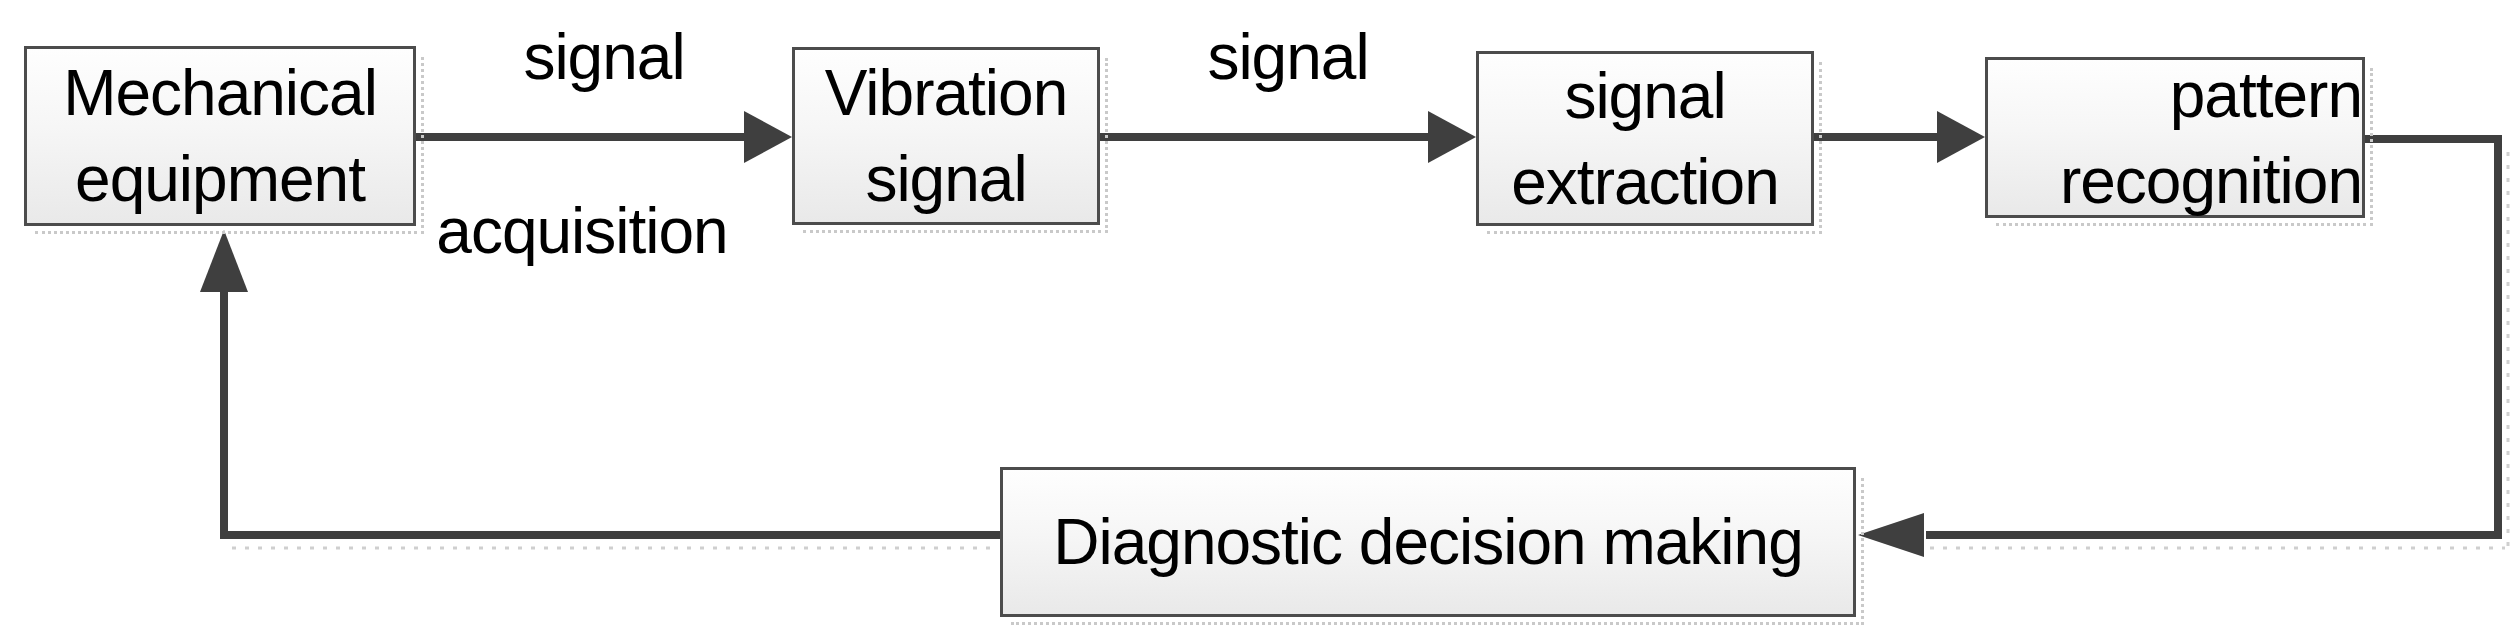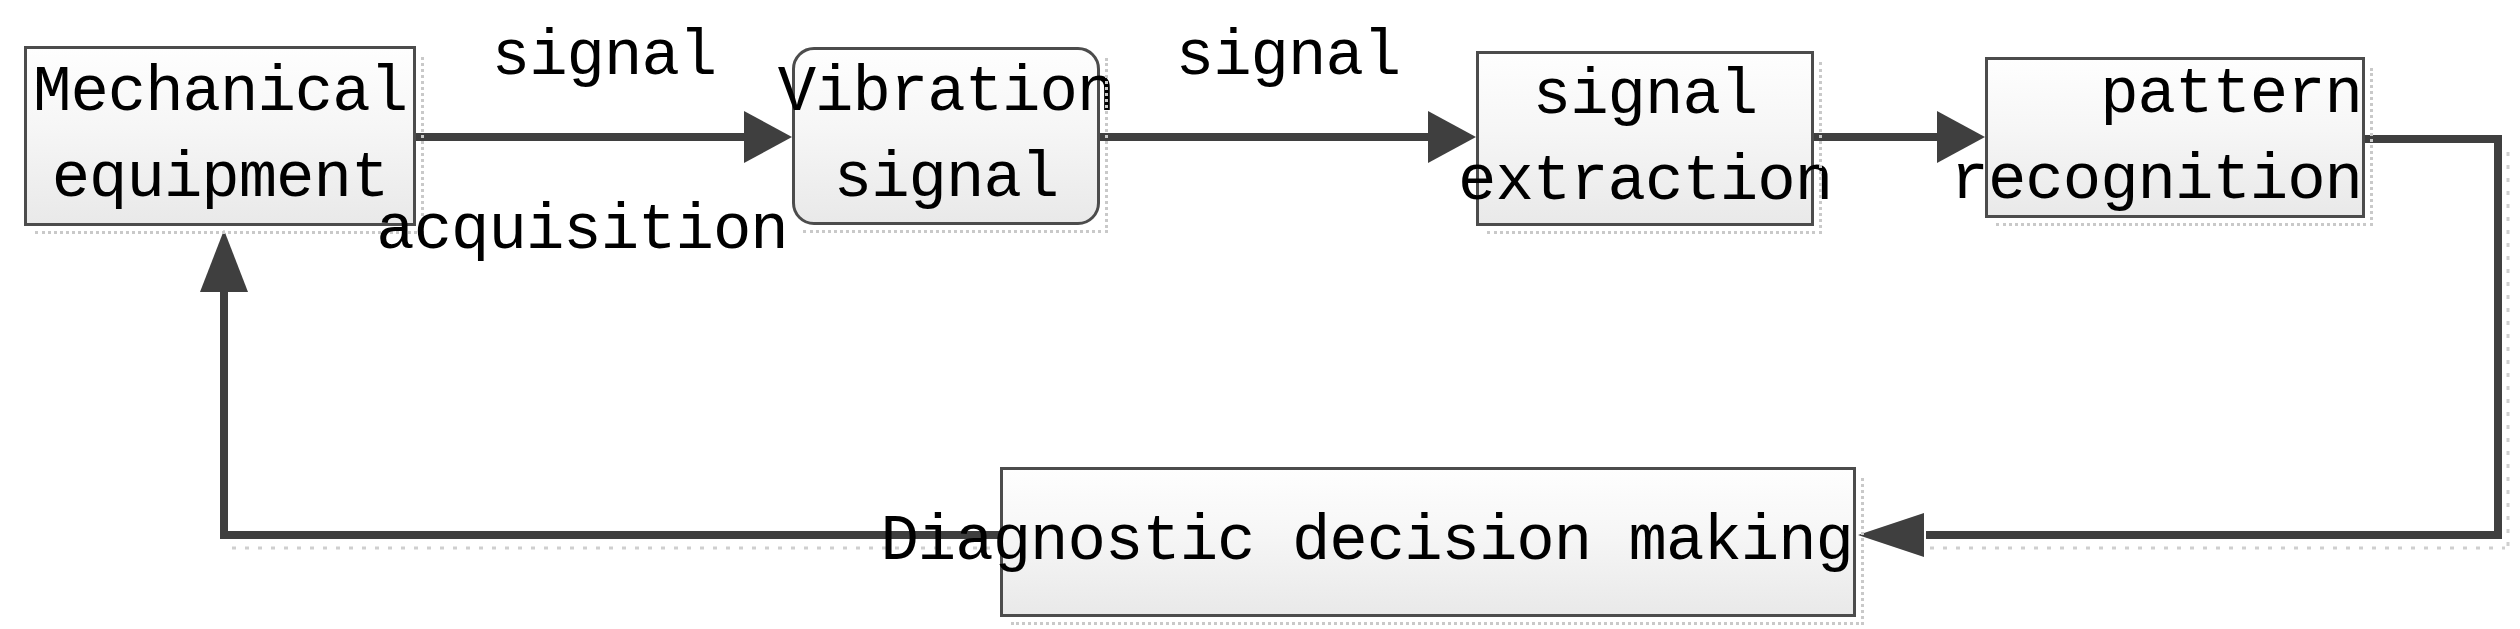--- a/index.html
+++ b/index.html
@@ -1,44 +1,44 @@
 <!DOCTYPE html>
 <html><head>
 <meta charset="utf-8">
 <style>
   html,body{margin:0;padding:0;background:#ffffff;}
   .stage{
     position:relative;
     width:2520px;height:629px;
     background:#ffffff;
-    font-family:Liberation Mono, monospace;
+    font-family:Liberation Sans, sans-serif;
     overflow:hidden;
   }
   .wires{position:absolute;left:0;top:0;width:2520px;height:629px;}
   .box{
     position:absolute;
     box-sizing:border-box;
     border:3px solid #4c4c4c;
     background:linear-gradient(180deg,#fefefe 0%,#f6f6f6 45%,#e9e9e9 100%);
     display:flex;flex-direction:column;align-items:center;justify-content:center;
     text-align:center;
     color:#000000;
     font-size:64px;line-height:86px;letter-spacing:-1px;
     white-space:nowrap;
   }
   .box::after{
     content:"";position:absolute;pointer-events:none;
     left:8px;top:8px;width:100%;height:100%;
     border-right:3px dotted #c9c9c9;border-bottom:3px dotted #c9c9c9;
   }
   .box-a{left:24px;top:46px;width:392px;height:180px;}
-  .box-b{left:792px;top:47px;width:308px;height:178px;border-radius:22px;}
+  .box-b{left:792px;top:47px;width:308px;height:178px;}
   .box-c{left:1476px;top:51px;width:338px;height:175px;}
   .box-d{left:1985px;top:57px;width:380px;height:161px;align-items:flex-end;}
-  .box-e{left:1000px;top:467px;width:856px;height:150px;font-size:64px;align-items:flex-end;}
+  .box-e{left:1000px;top:467px;width:856px;height:150px;font-size:64px;}
   .edge-label{
     position:absolute;
     transform:translateX(-50%);
     color:#000000;
     font-size:64px;line-height:70px;letter-spacing:-1px;
     white-space:nowrap;
   }
   .lbl-signal-1{left:604px;top:22px;}
   .lbl-acquisition{left:582px;top:196px;}
   .lbl-signal-2{left:1288px;top:22px;}

